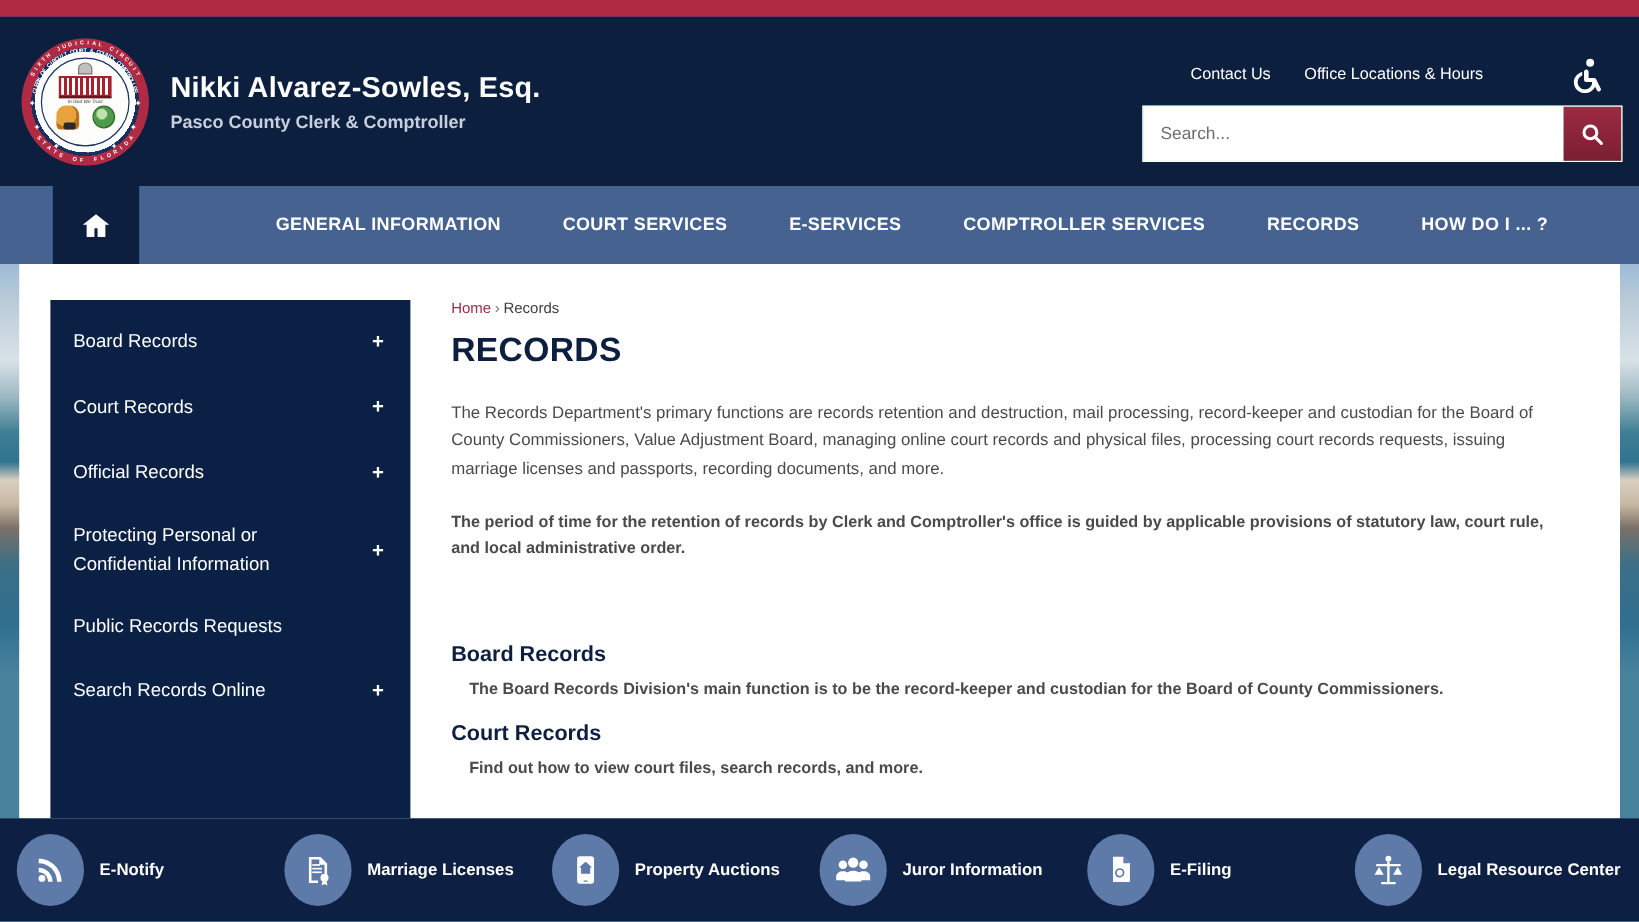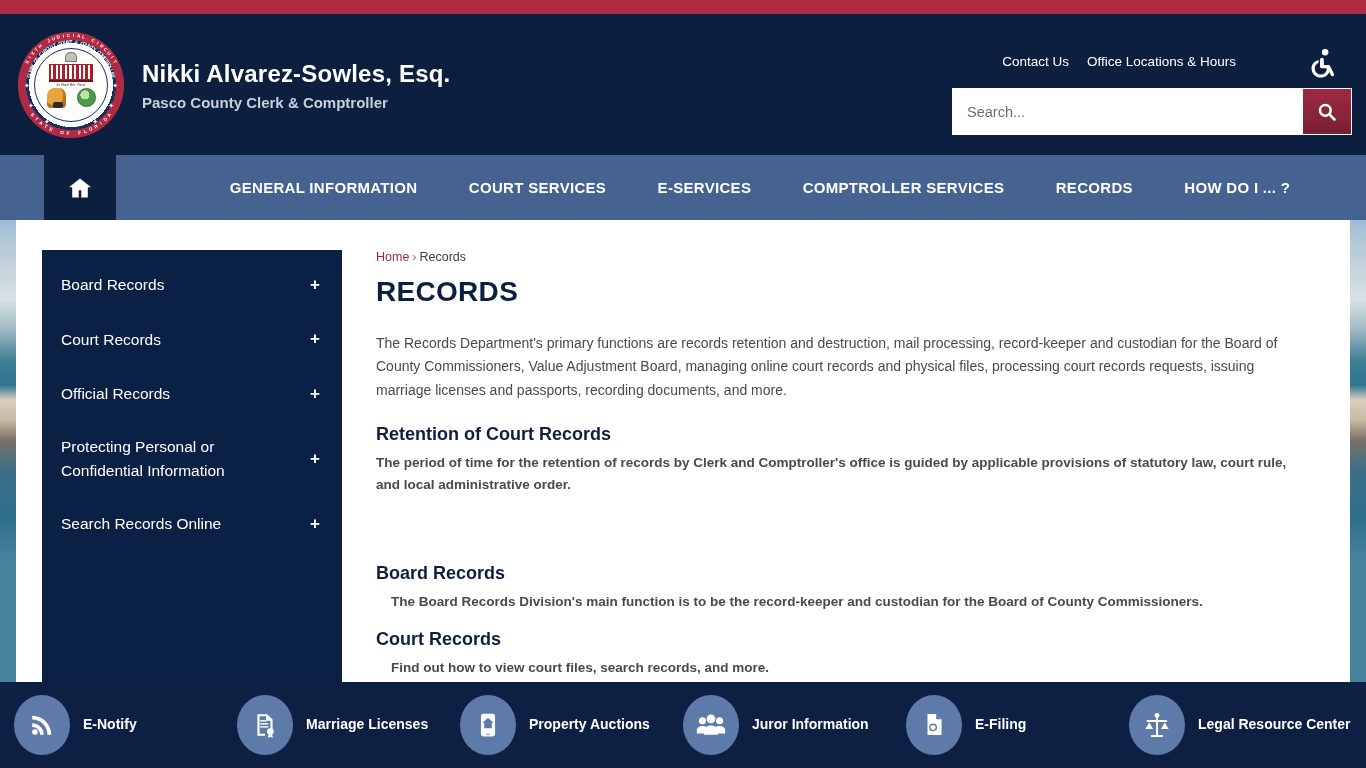--- a/index.html
+++ b/index.html
@@ -116,21 +116,21 @@
   .brand-text { margin-left: 18px; }
   .brand-name {
     color: #ffffff; font-size: 24px; font-weight: bold; letter-spacing: .2px;
   }
   .brand-sub {
     color: #c8cfdc; font-size: 15px; font-weight: bold; margin-top: 6px;
   }
 
   .header-links {
     position: absolute; right: 130px; top: 40px;
-    display: flex; gap: 18px;
+    display: flex; gap: 28px;
   }
   .header-links a {
     color: #ffffff; font-size: 13.5px; text-decoration: none;
   }
   .access-icon {
     position: absolute; right: 26px; top: 33px;
     width: 34px; height: 34px;
     color: #ffffff;
   }
 
@@ -438,35 +438,38 @@
     </div>
     <div class="sidebar-item">
       <span>Official Records</span>
       <span class="plus">+</span>
     </div>
     <div class="sidebar-item">
       <span style="max-width:215px;display:inline-block;">Protecting Personal or Confidential Information</span>
       <span class="plus">+</span>
     </div>
     <div class="sidebar-item">
+      <span>Public Records Requests</span>
+      <span class="plus"></span>
+    </div>
+    <div class="sidebar-item">
       <span>Search Records Online</span>
       <span class="plus">+</span>
     </div>
   </aside>
 
   <main class="content">
     <div class="breadcrumb">
       <a href="#">Home</a><span class="sep">›</span><span>Records</span>
     </div>
 
     <h1 class="page-title">RECORDS</h1>
 
     <p class="body-text">The Records Department's primary functions are records retention and destruction, mail processing, record-keeper and custodian for the Board of County Commissioners, Value Adjustment Board, managing online court records and physical files, processing court records requests, issuing marriage licenses and passports, recording documents, and more.</p>
 
-    <h2 class="section-head">Retention of Court Records</h2>
     <p class="sub-text">The period of time for the retention of records by Clerk and Comptroller's office is guided by applicable provisions of statutory law, court rule, and local administrative order.</p>
 
     <div class="spacer-block"></div>
 
     <h2 class="section-head">Board Records</h2>
     <p class="sub-text indent">The Board Records Division's main function is to be the record-keeper and custodian for the Board of County Commissioners.</p>
 
     <h2 class="section-head">Court Records</h2>
     <p class="sub-text indent">Find out how to view court files, search records, and more.</p>
   </main>

